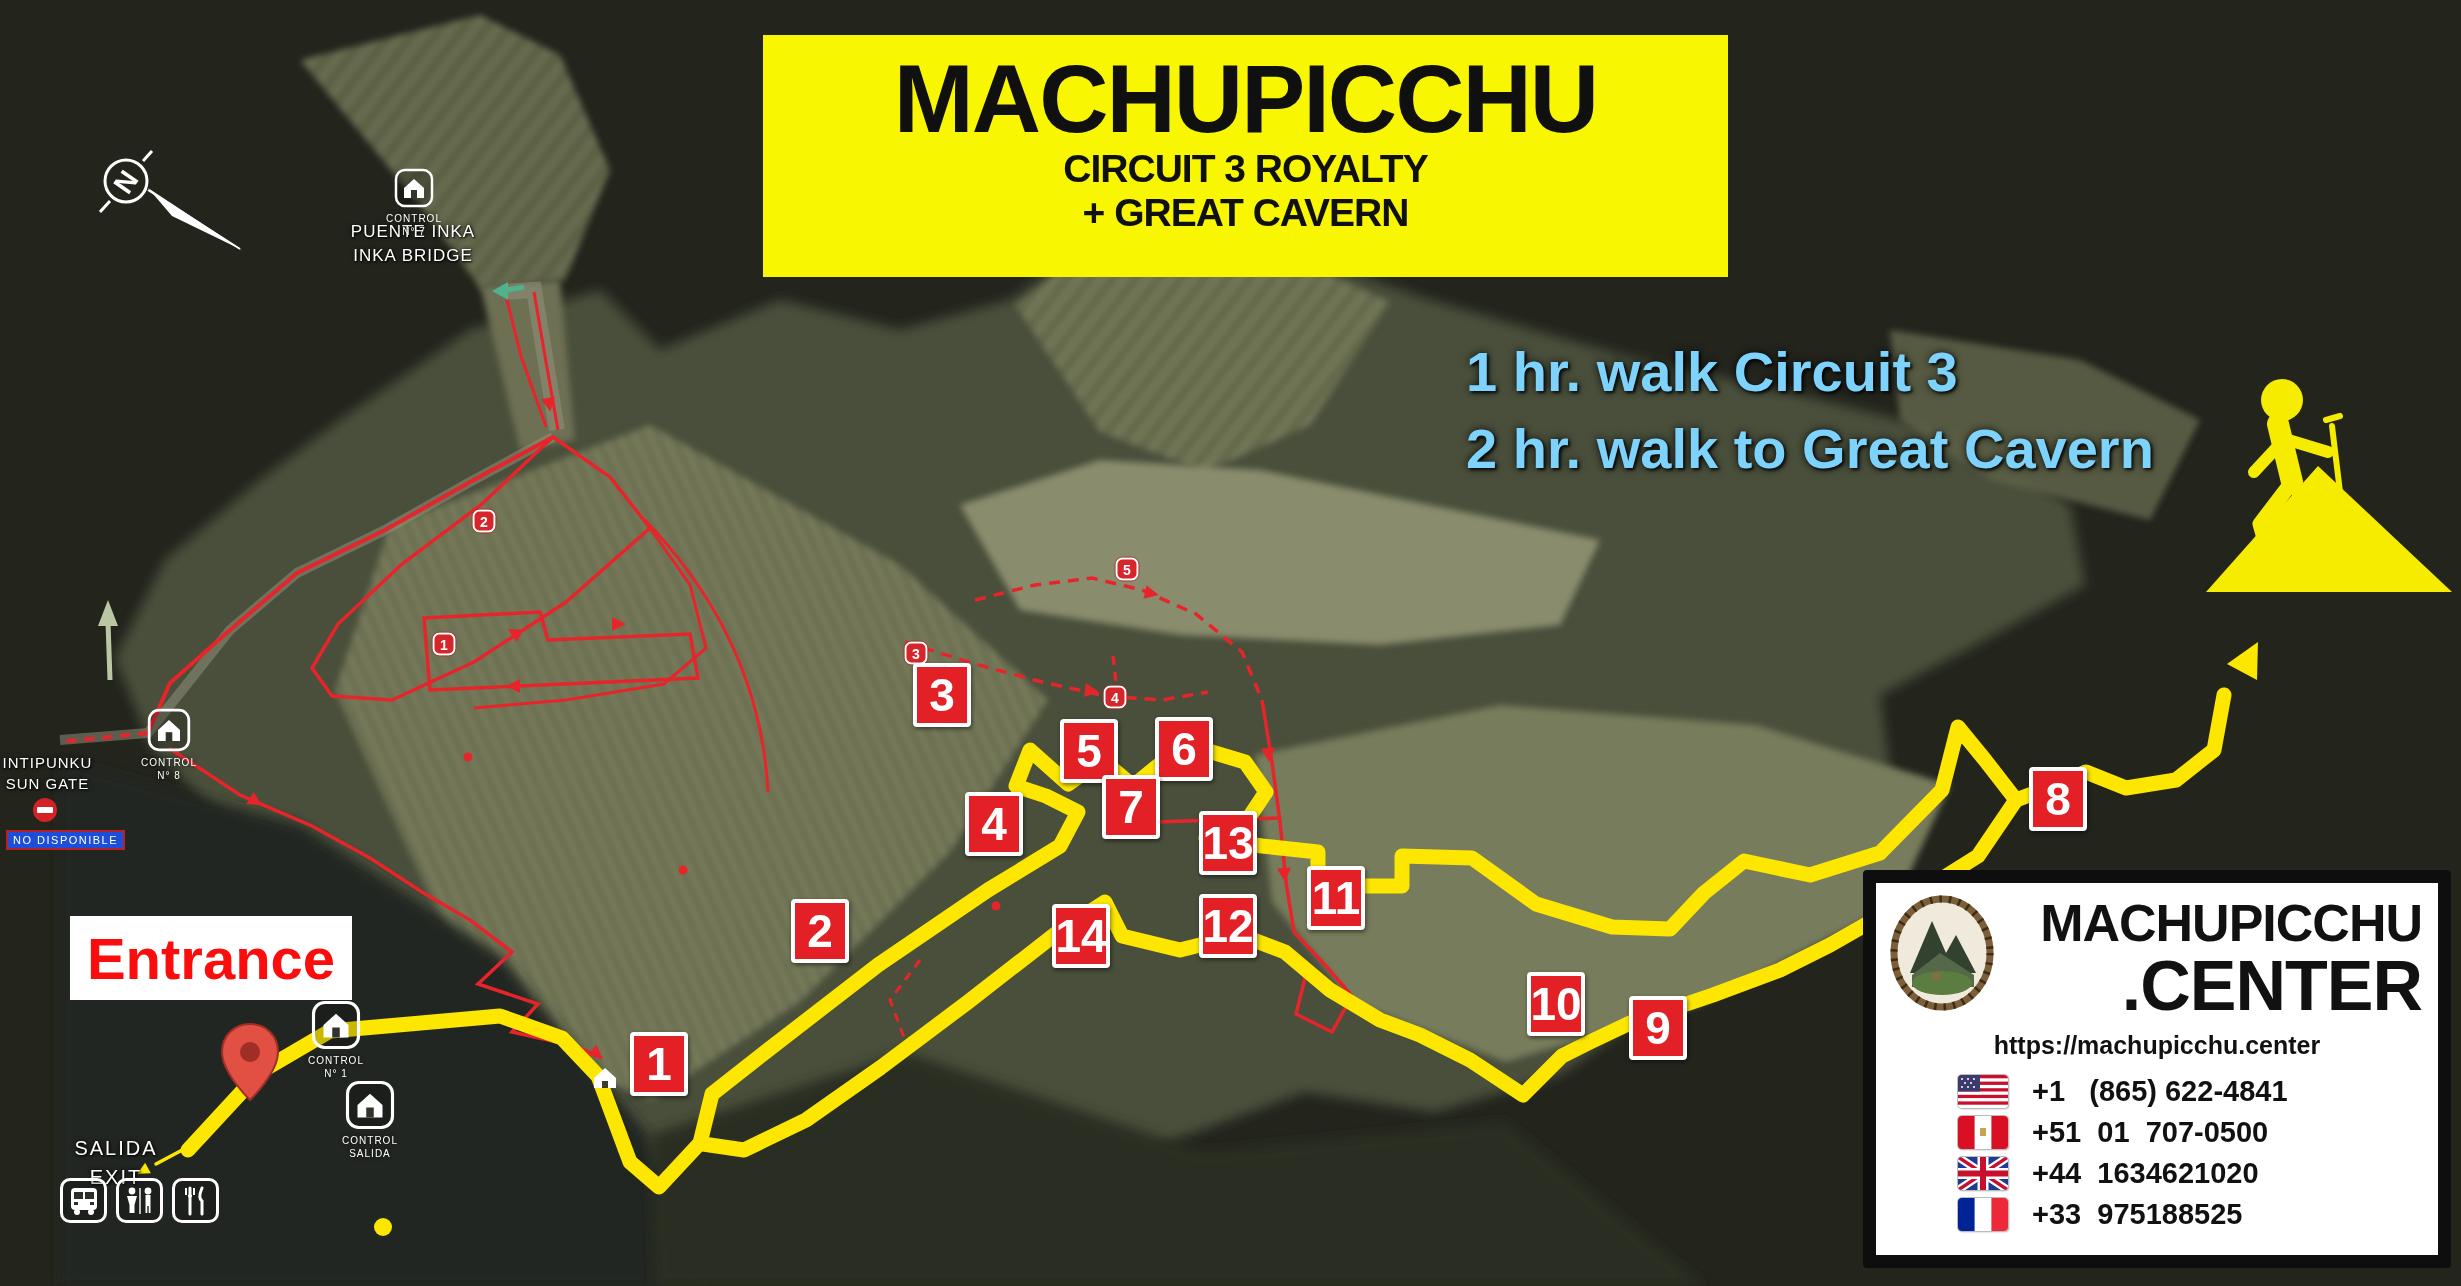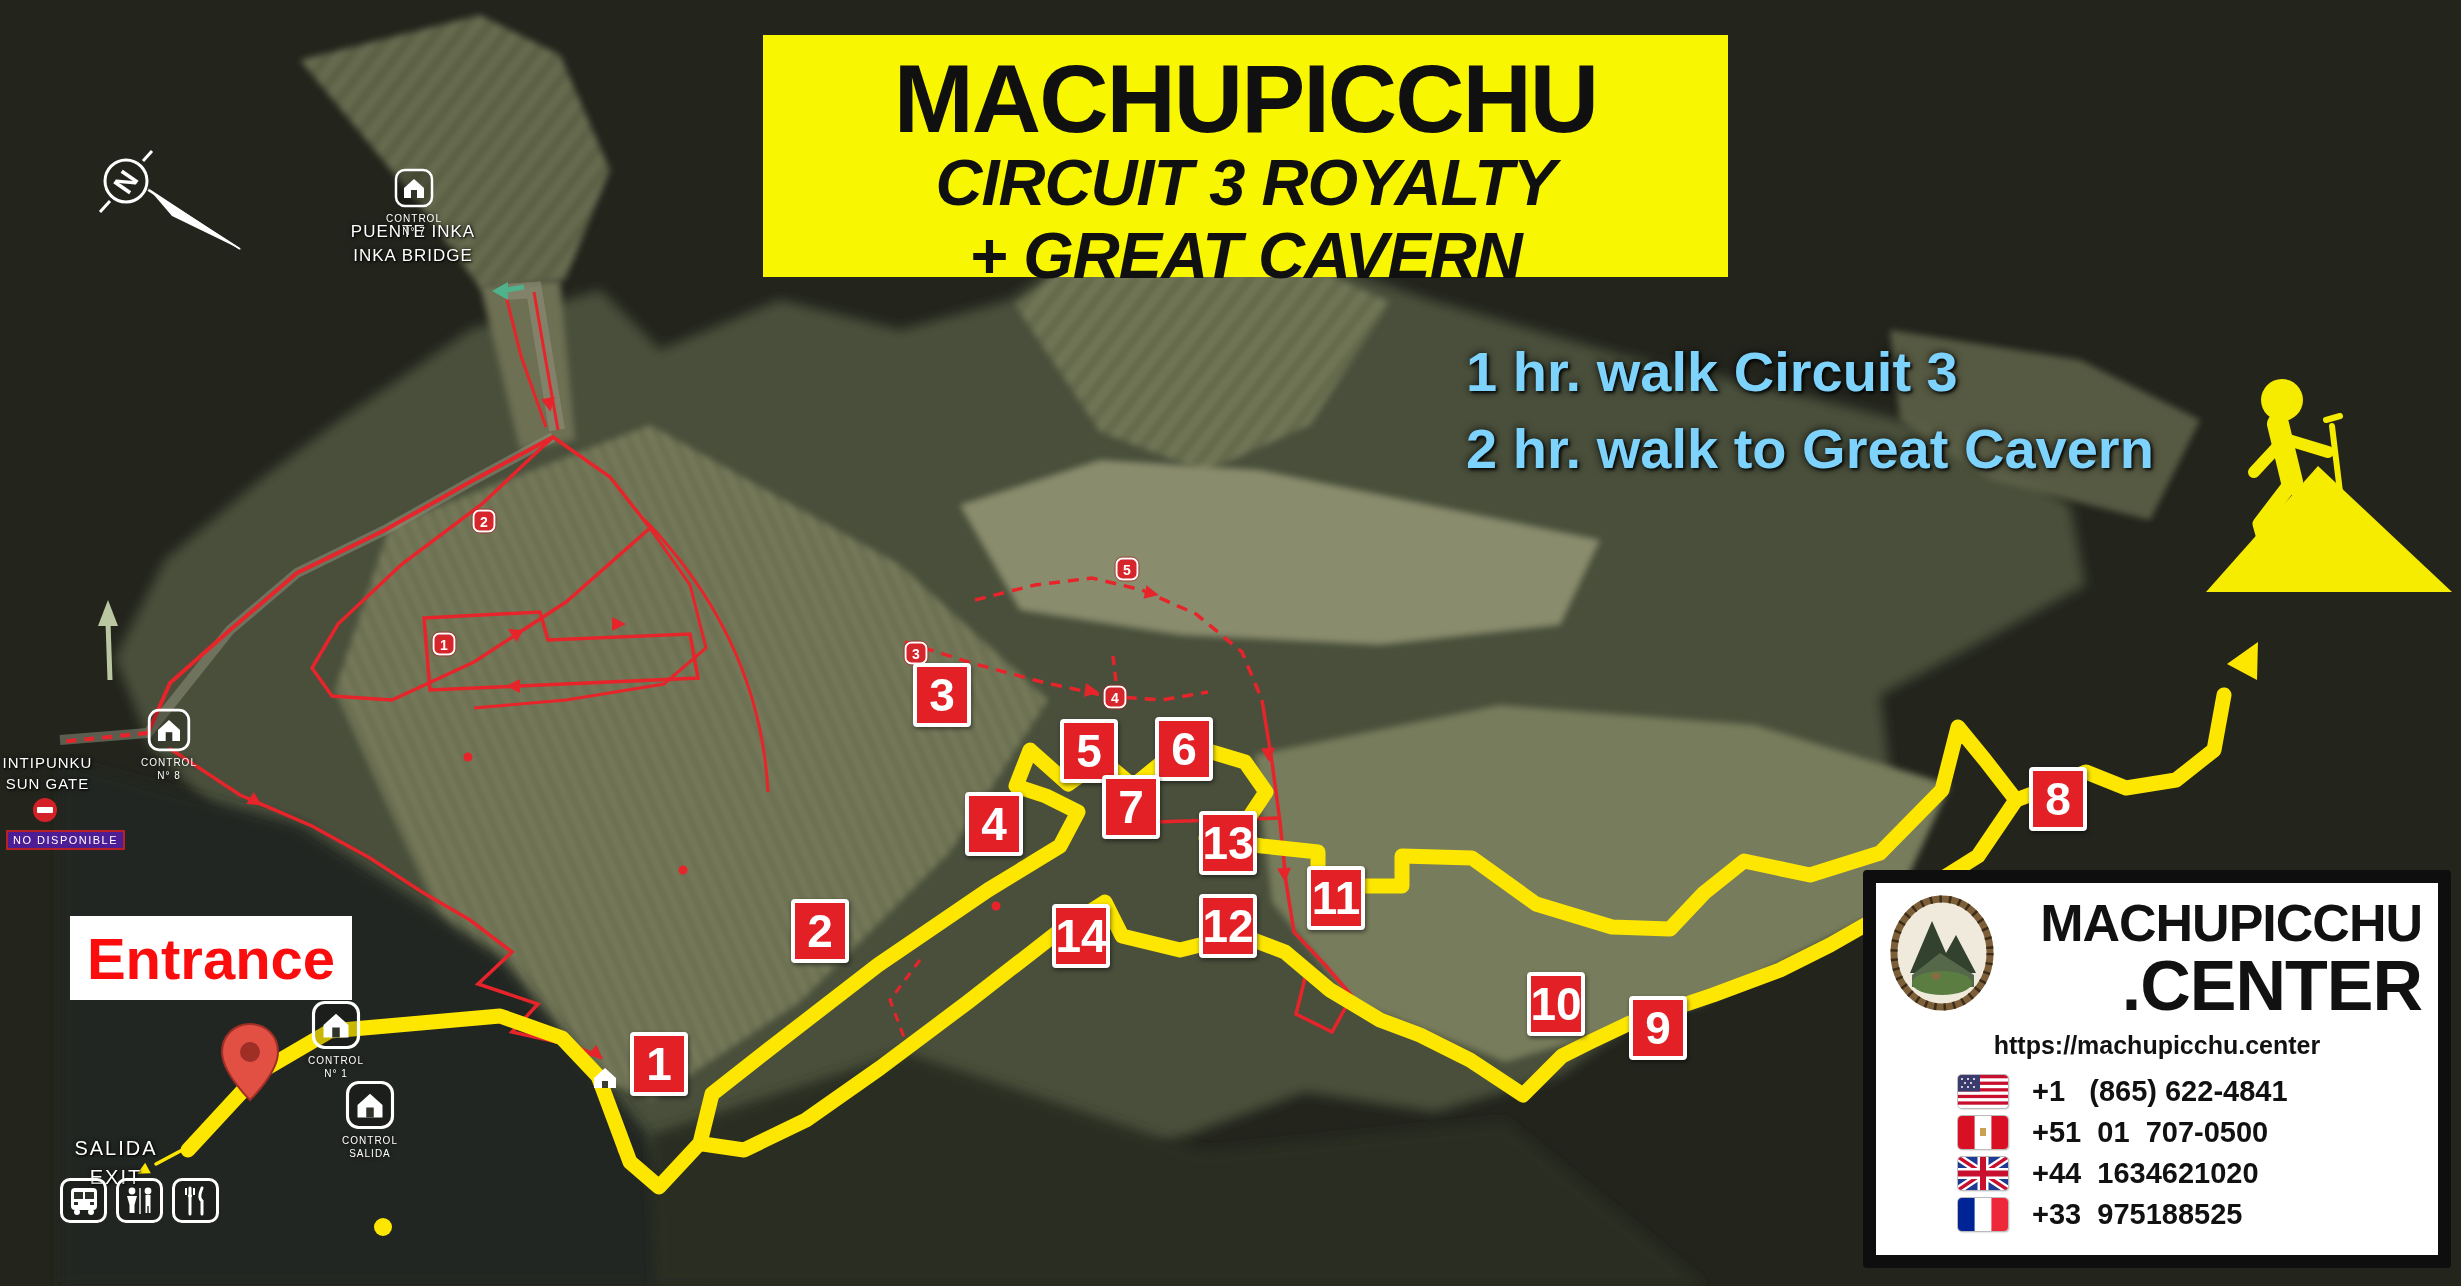--- a/index.html
+++ b/index.html
@@ -5,21 +5,21 @@
   html,body{margin:0;padding:0;background:#15160f;}
   .stage{position:relative;width:2461px;height:1286px;overflow:hidden;
          background:#23251d;font-family:"Liberation Sans",sans-serif;}
   .stage *{box-sizing:border-box;}
   svg.map-canvas{position:absolute;left:0;top:0;}
 
   
   .title-box{position:absolute;left:763px;top:35px;width:965px;height:242px;
              background:#f8f600;color:#101010;text-align:center;z-index:30;}
   .title-main{font-size:96px;font-weight:900;letter-spacing:-2px;margin-top:16px;line-height:1.0;}
-  .title-sub{font-size:65px;font-weight:900;letter-spacing:-1px;line-height:1.12;font-style:italic;}
+  .title-sub{font-size:39px;font-weight:900;letter-spacing:-1px;line-height:1.12;}
 
   
   .walk-info{position:absolute;left:1466px;top:333px;z-index:25;color:#7dd3fc;
              font-weight:bold;font-size:56px;line-height:1.38;
              text-shadow:0 0 8px rgba(0,0,0,.85),2px 2px 3px rgba(0,0,0,.8);}
 
   
   .gc-label{position:absolute;left:2264px;top:626px;transform:translate(-50%,-50%);
             color:#fff;font-size:47px;font-weight:bold;white-space:nowrap;z-index:25;
             text-shadow:0 0 8px rgba(0,0,0,.9),2px 2px 3px #000;}
@@ -31,21 +31,21 @@
 
   
   .map-label{position:absolute;color:#fff;text-align:center;z-index:20;
              text-shadow:0 0 5px rgba(0,0,0,.95),1px 1px 2px #000;}
   .lbl-salida{left:60px;top:1134px;width:112px;font-size:20px;letter-spacing:2px;line-height:1.45;}
   .lbl-intipunku{left:0px;top:752px;width:95px;font-size:15px;letter-spacing:1px;line-height:1.4;}
   .lbl-puente{left:338px;top:220px;width:150px;font-size:17px;letter-spacing:1px;line-height:1.4;}
   .no-entry{position:absolute;left:33px;top:798px;width:24px;height:24px;border-radius:50%;
             background:#d42127;z-index:21;}
   .no-entry::after{content:"";position:absolute;left:4px;top:9px;width:16px;height:6px;background:#fff;border-radius:1px;}
-  .nd-box{position:absolute;left:6px;top:830px;background:#4c1d95;border:2px solid #b72025;
+  .nd-box{position:absolute;left:6px;top:830px;background:#1d4ed8;border:2px solid #b72025;
           color:#fff;font-size:11px;letter-spacing:1.5px;padding:2px 5px;z-index:21;white-space:nowrap;}
 
   
   .control{position:absolute;z-index:22;text-align:center;color:#fff;
            text-shadow:0 0 4px rgba(0,0,0,.9);}
   .control .ctl-lbl{font-size:10px;letter-spacing:1px;line-height:1.25;margin-top:1px;}
 
   
   .facility{position:absolute;z-index:22;display:flex;gap:9px;left:60px;top:1178px;}
   .fac-box{width:47px;height:45px;border:3px solid #fff;border-radius:10px;

